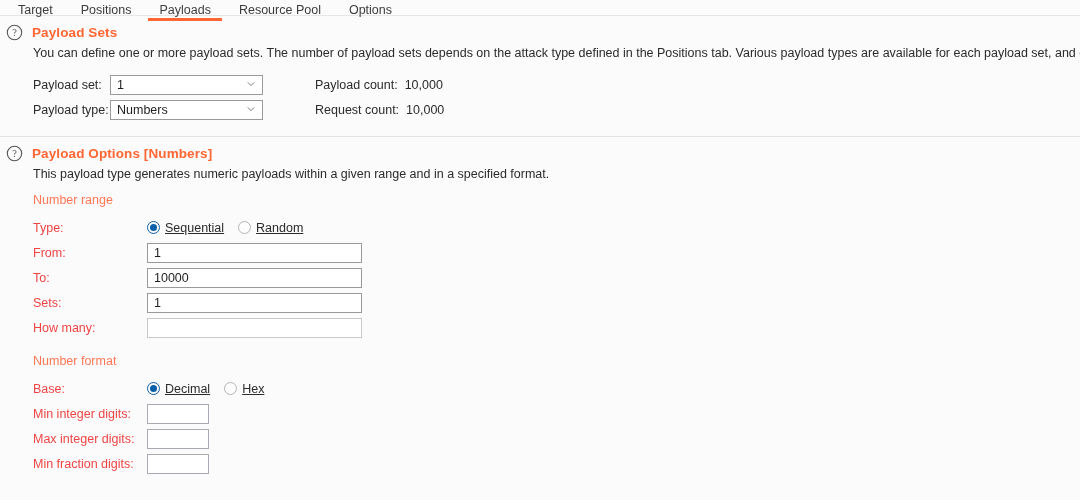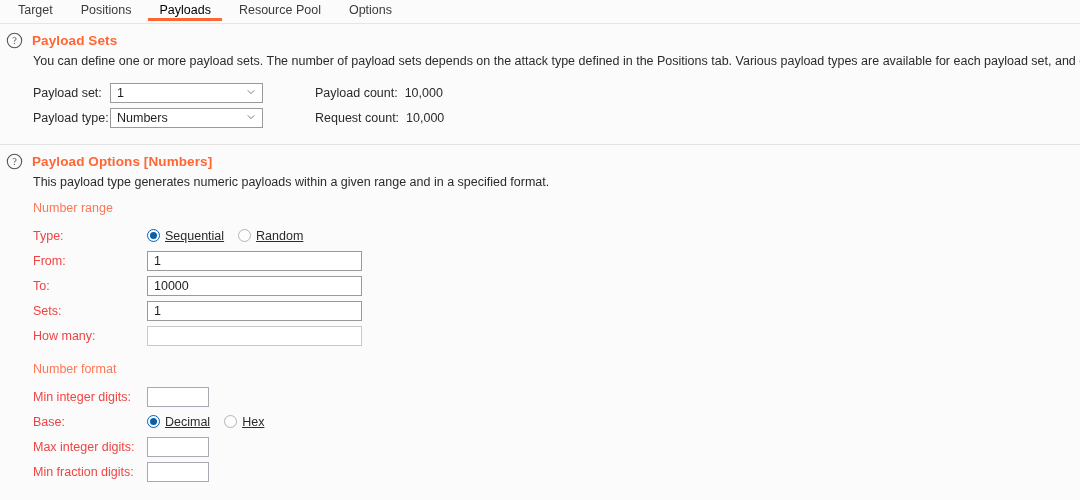--- a/index.html
+++ b/index.html
@@ -13,41 +13,41 @@
     background: #fbfbfb;
     font-family: "Liberation Sans", sans-serif;
     font-size: 12.5px;
     color: #2b2b2b;
     -webkit-font-smoothing: antialiased;
   }
 
   
   .tabbar {
     position: relative;
-    height: 24px;
+    height: 16px;
     background: #fbfbfb;
     border-bottom: 1px solid #e6e6e6;
     display: flex;
     align-items: flex-start;
     padding-left: 4px;
     box-sizing: border-box;
   }
   .tab {
     position: relative;
     padding: 1px 14px 0 14px;
     height: 21px;
     line-height: 18px;
     font-size: 12.5px;
     color: #3b3b3b;
     cursor: default;
     white-space: nowrap;
     box-sizing: border-box;
   }
   .tab.active {
-    color: #000000;
+    color: #404040;
   }
   .tab.active::after {
     content: "";
     position: absolute;
     left: 3px;
     right: 3px;
     bottom: 0px;
     height: 3px;
     background: #ff6633;
   }
@@ -316,37 +316,37 @@
     <span class="opt-label">How many:</span>
     <input class="tinput disabled" type="text" value="" style="">
   </div>
 
   <div class="spacer-14"></div>
 
   <div class="sub-title">Number format</div>
   <div class="spacer-8"></div>
 
   <div class="opt-row">
-    <span class="opt-label wide">Min integer digits:</span>
-    <input class="tinput small empty" type="text" value="" style="">
-  </div>
-
-  <div class="opt-row">
     <span class="opt-label">Base:</span>
     <div class="radio-wrap">
       <span class="radio checked"></span>
       <span class="radio-text">Decimal</span>
     </div>
     <div class="radio-wrap">
       <span class="radio"></span>
       <span class="radio-text">Hex</span>
     </div>
   </div>
 
   <div class="opt-row">
+    <span class="opt-label wide">Min integer digits:</span>
+    <input class="tinput small empty" type="text" value="" style="">
+  </div>
+
+  <div class="opt-row">
     <span class="opt-label wide">Max integer digits:</span>
     <input class="tinput small empty" type="text" value="" style="">
   </div>
 
   <div class="opt-row">
     <span class="opt-label wide">Min fraction digits:</span>
     <input class="tinput small empty" type="text" value="" style="">
   </div>
 </div>
 

